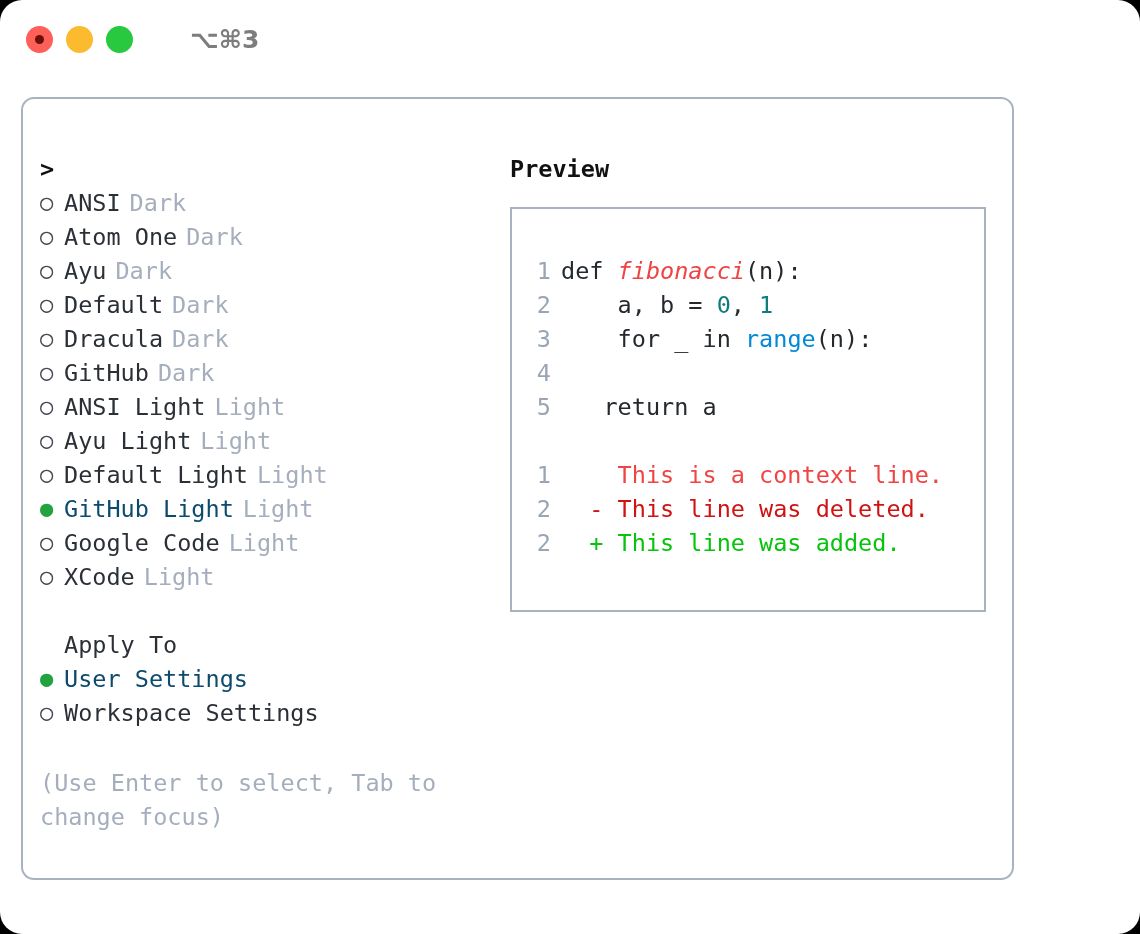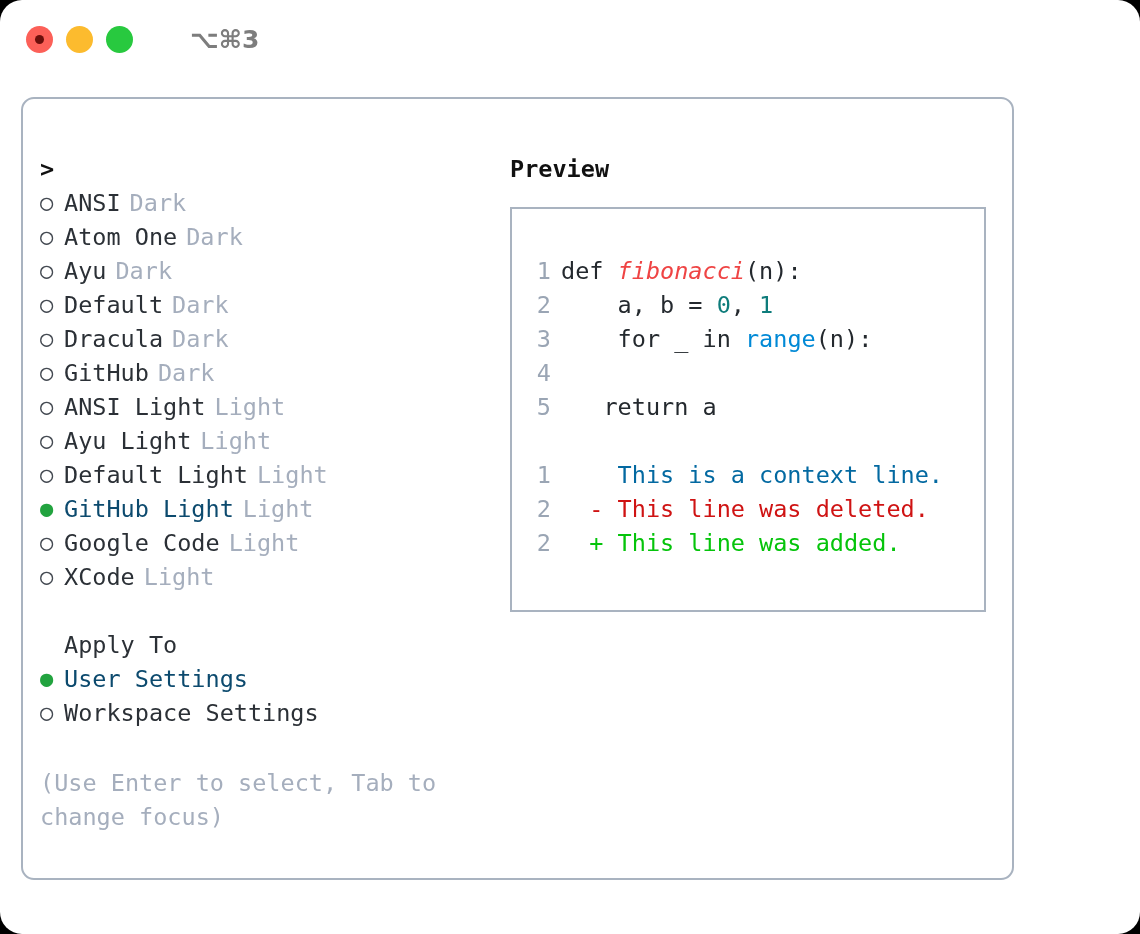--- a/index.html
+++ b/index.html
@@ -178,21 +178,21 @@
     text-align: right;
     margin-right: 10px;
   }
   .codetext { color: #24292e; }
   .blank-line { height: 34px; }
 
   .tok-fn   { color: #ef4444; font-style: italic; }
   .tok-num  { color: #0e7c7b; }
   .tok-call { color: #0089d6; }
 
-  .diff-ctx { color: #0369a1; }
+  .diff-ctx { color: #ef4444; }
   .diff-del { color: #cf1313; }
   .diff-add { color: #05c40b; }
 </style>
 </head>
 <body>
 
 <div id="window">
 
   <div id="titlebar">
     <span class="dot dot-red"></span>

